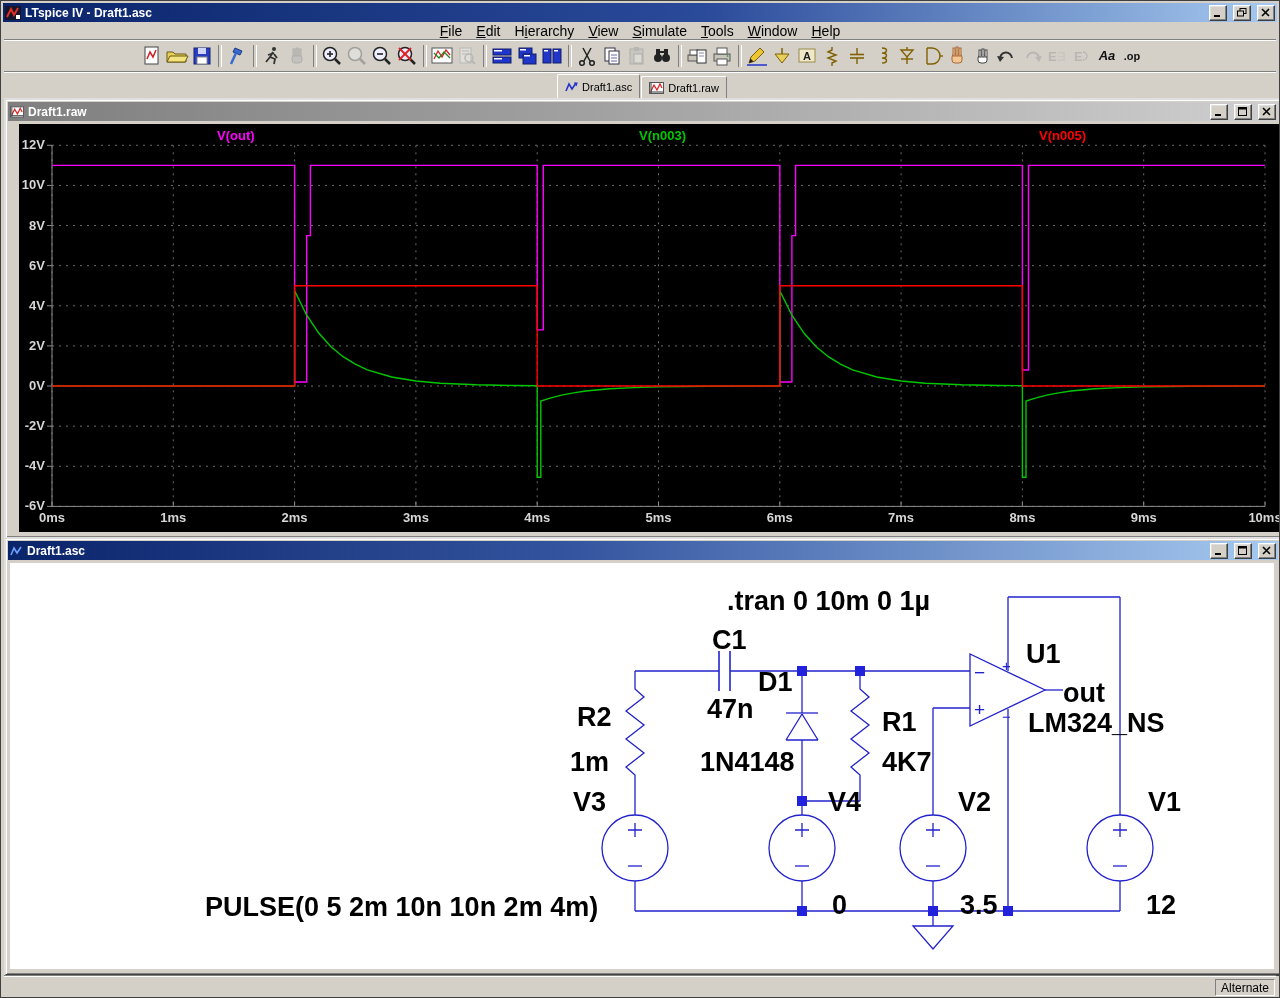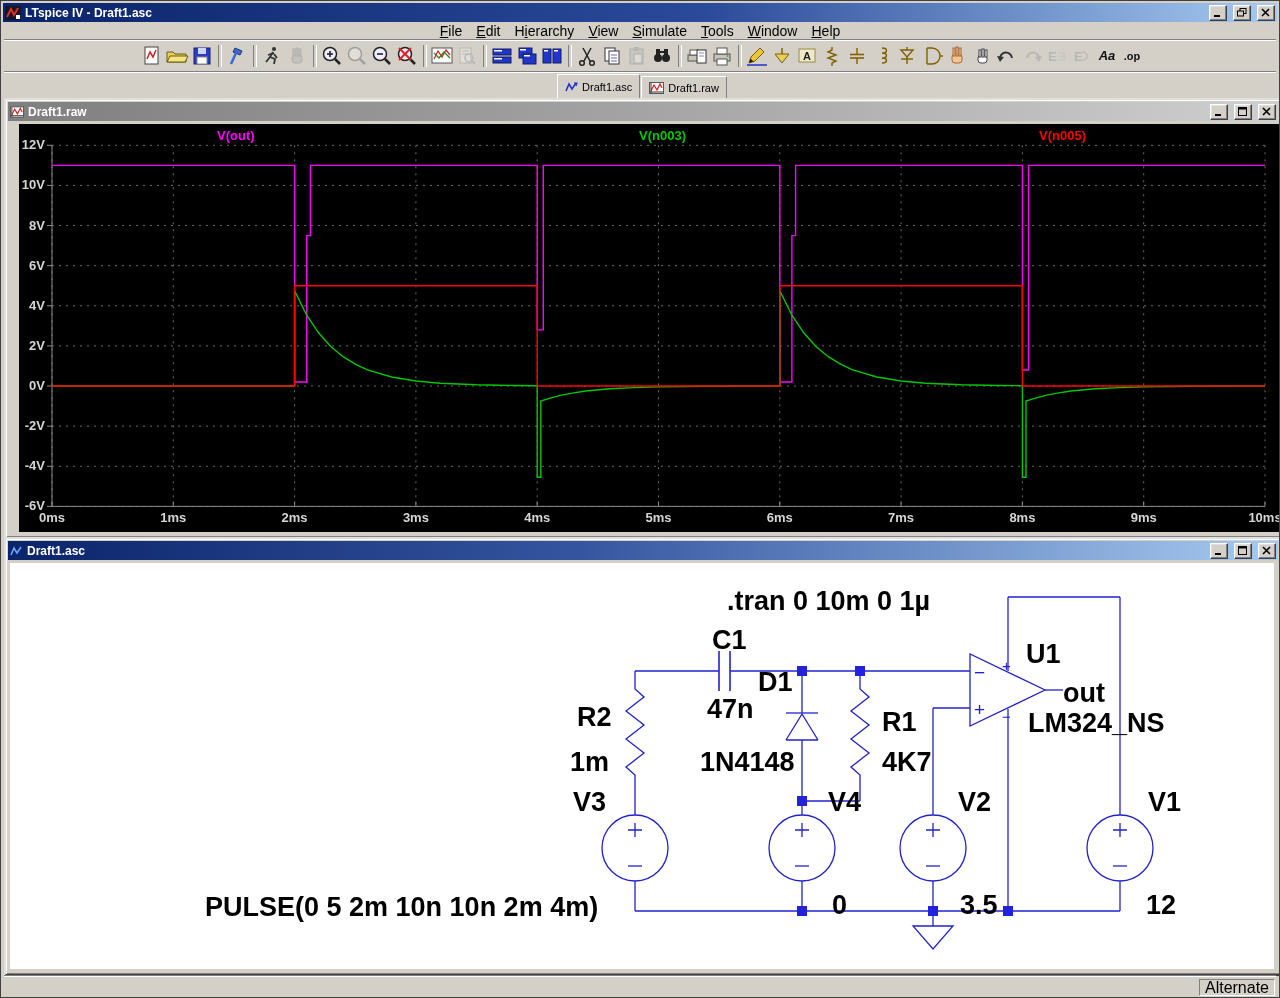--- a/index.html
+++ b/index.html
@@ -35,21 +35,21 @@
   .child-title{height:19px;margin:2px 2px 0 2px;display:flex;align-items:center;gap:4px;
     padding:0 2px;color:#fff;font-weight:bold;font-size:12px;}
   .ct-active{background:linear-gradient(to right,#0a246a 0%,#3555a0 45%,#a6caf0 100%);}
   .ct-inactive{background:linear-gradient(to right,#7f7f7f 0%,#a8a8a8 55%,#cfcfcf 100%);}
   .child-title .grow{flex:1;}
   #wave-window{top:97px;left:3px;width:1274px;height:437px;}
   #wave-plot{position:absolute;left:4px;top:24px;width:1264px;height:408px;background:#000;margin-left:9px;}
   #schem-window{top:536px;left:3px;width:1274px;height:435px;}
   #schem-canvas{position:absolute;left:4px;top:24px;width:1264px;height:406px;background:#fff;}
   #statusbar{top:974px;left:3px;right:3px;height:21px;border-top:1px solid #808080;box-shadow:inset 0 1px 0 #fff;}
-  #alt-box{position:absolute;right:1px;top:3px;height:15px;padding:0 5px;font-size:16px;
+  #alt-box{position:absolute;right:1px;top:3px;height:15px;padding:0 5px;font-size:12px;
     display:flex;align-items:center;border:1px solid;border-color:#808080 #fff #fff #808080;}
   svg{display:block;}
   text{font-family:"Liberation Sans",sans-serif;}
   .tick-label{fill:#d6d6d6;font-size:13px;font-weight:bold;}
   .legend-label{font-size:13px;font-weight:bold;}
   .sch-label{fill:#000;font-weight:bold;font-size:27px;}
   .sch-pin{fill:#2222cc;font-size:19px;}
   .sch-pwr{fill:#2222cc;font-size:15px;}
 </style>
 </head>

